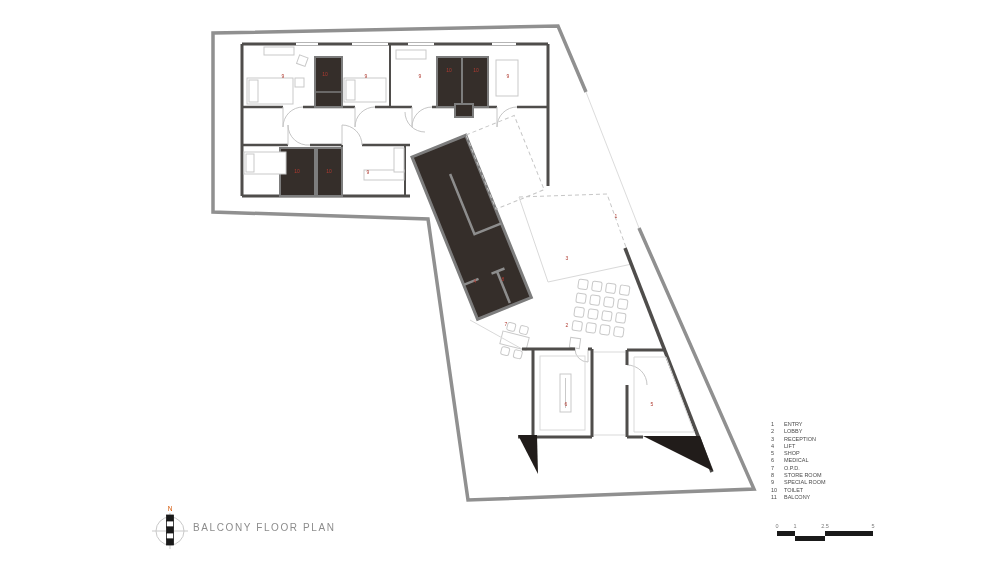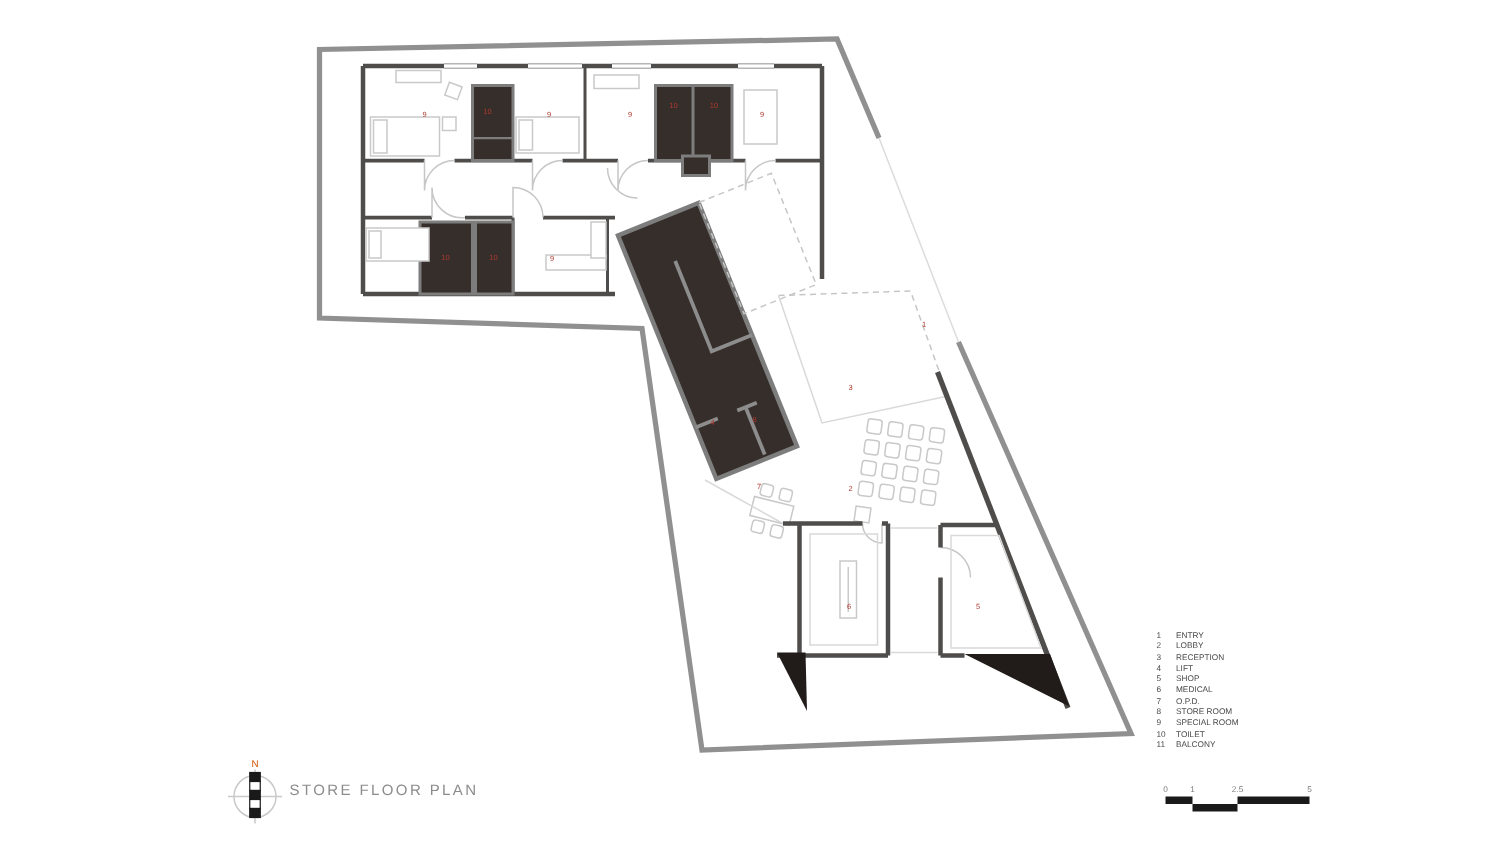--- a/index.html
+++ b/index.html
@@ -200,21 +200,21 @@
     <text class="scale-num" x="777" y="528">0</text>
     <text class="scale-num" x="795" y="528">1</text>
     <text class="scale-num" x="825" y="528">2.5</text>
     <text class="scale-num" x="873" y="528">5</text>
     <rect class="scale-seg" x="777" y="531" width="18" height="5"></rect>
     <rect class="scale-seg" x="795" y="536" width="30" height="5"></rect>
     <rect class="scale-seg" x="825" y="531" width="48" height="5"></rect>
   </g>
 </svg>
 
-<div id="plan-title">STORE FLOOR PLAN</div>
+<div id="plan-title">BALCONY FLOOR PLAN</div>
 
 <div id="legend">
     <div class="rows">
       <div class="legend-row"><span class="num">1</span><span>ENTRY</span></div>
       <div class="legend-row"><span class="num">2</span><span>LOBBY</span></div>
       <div class="legend-row"><span class="num">3</span><span>RECEPTION</span></div>
       <div class="legend-row"><span class="num">4</span><span>LIFT</span></div>
       <div class="legend-row"><span class="num">5</span><span>SHOP</span></div>
       <div class="legend-row"><span class="num">6</span><span>MEDICAL</span></div>
       <div class="legend-row"><span class="num">7</span><span>O.P.D.</span></div>

